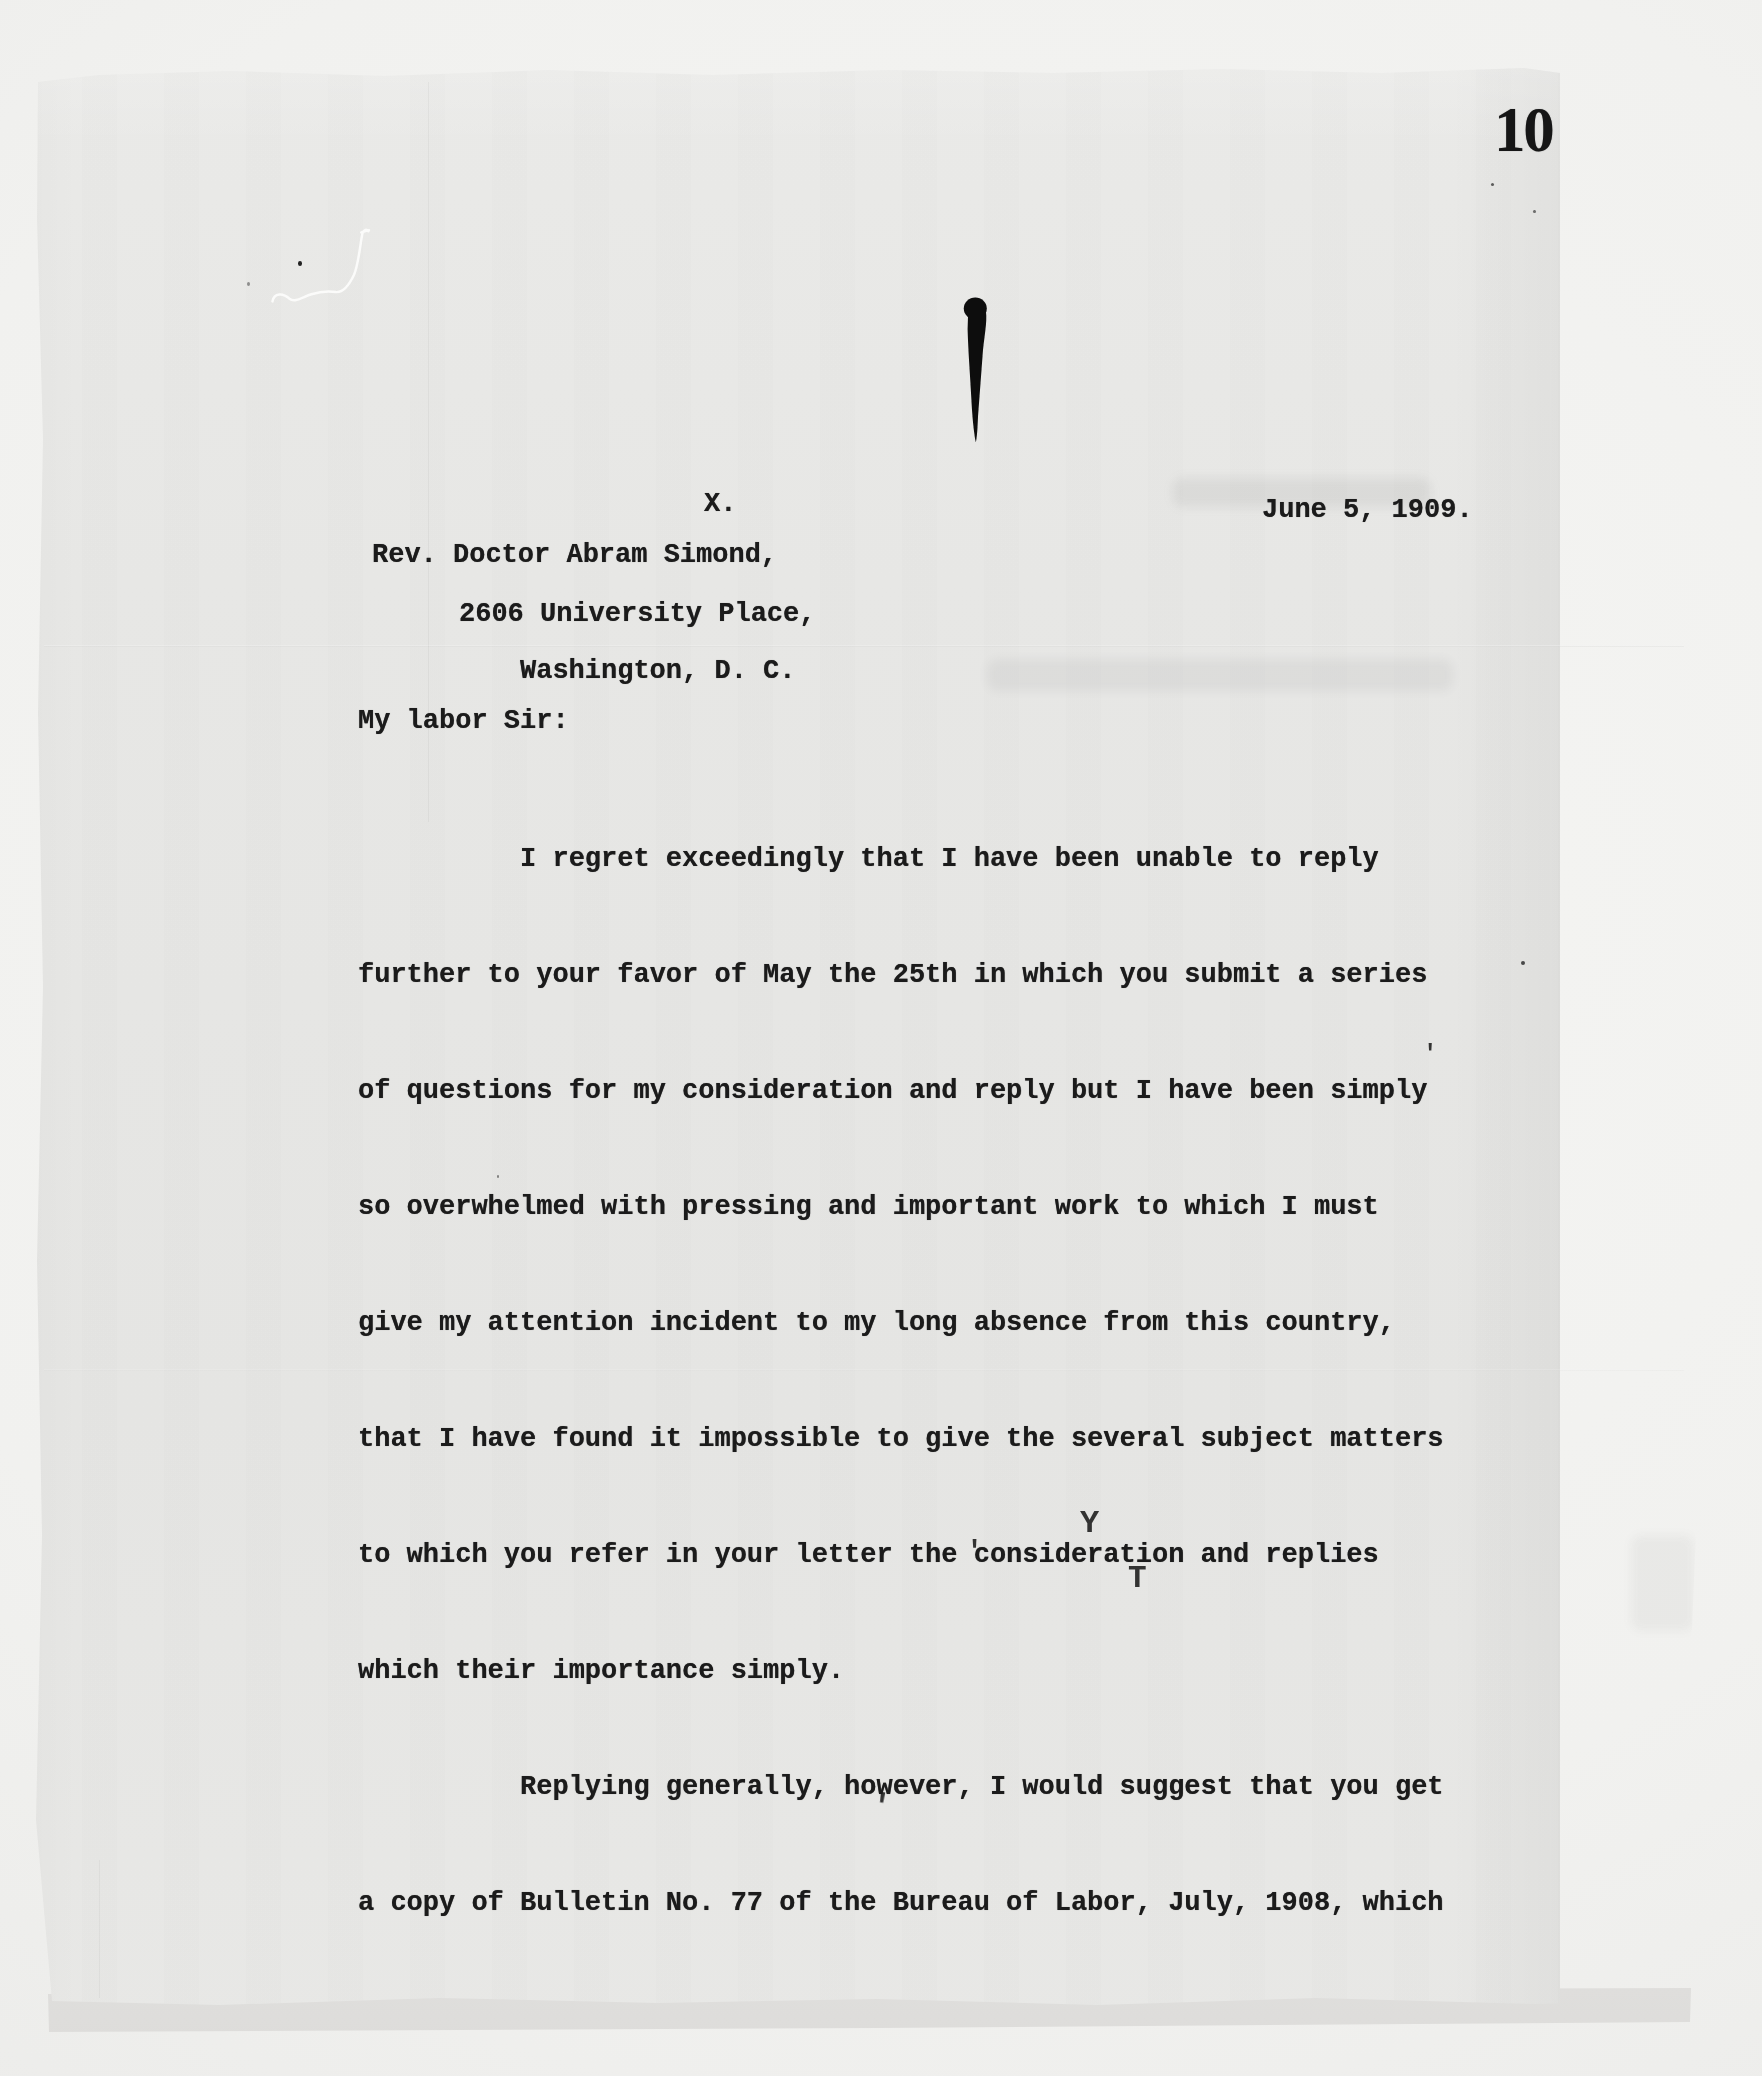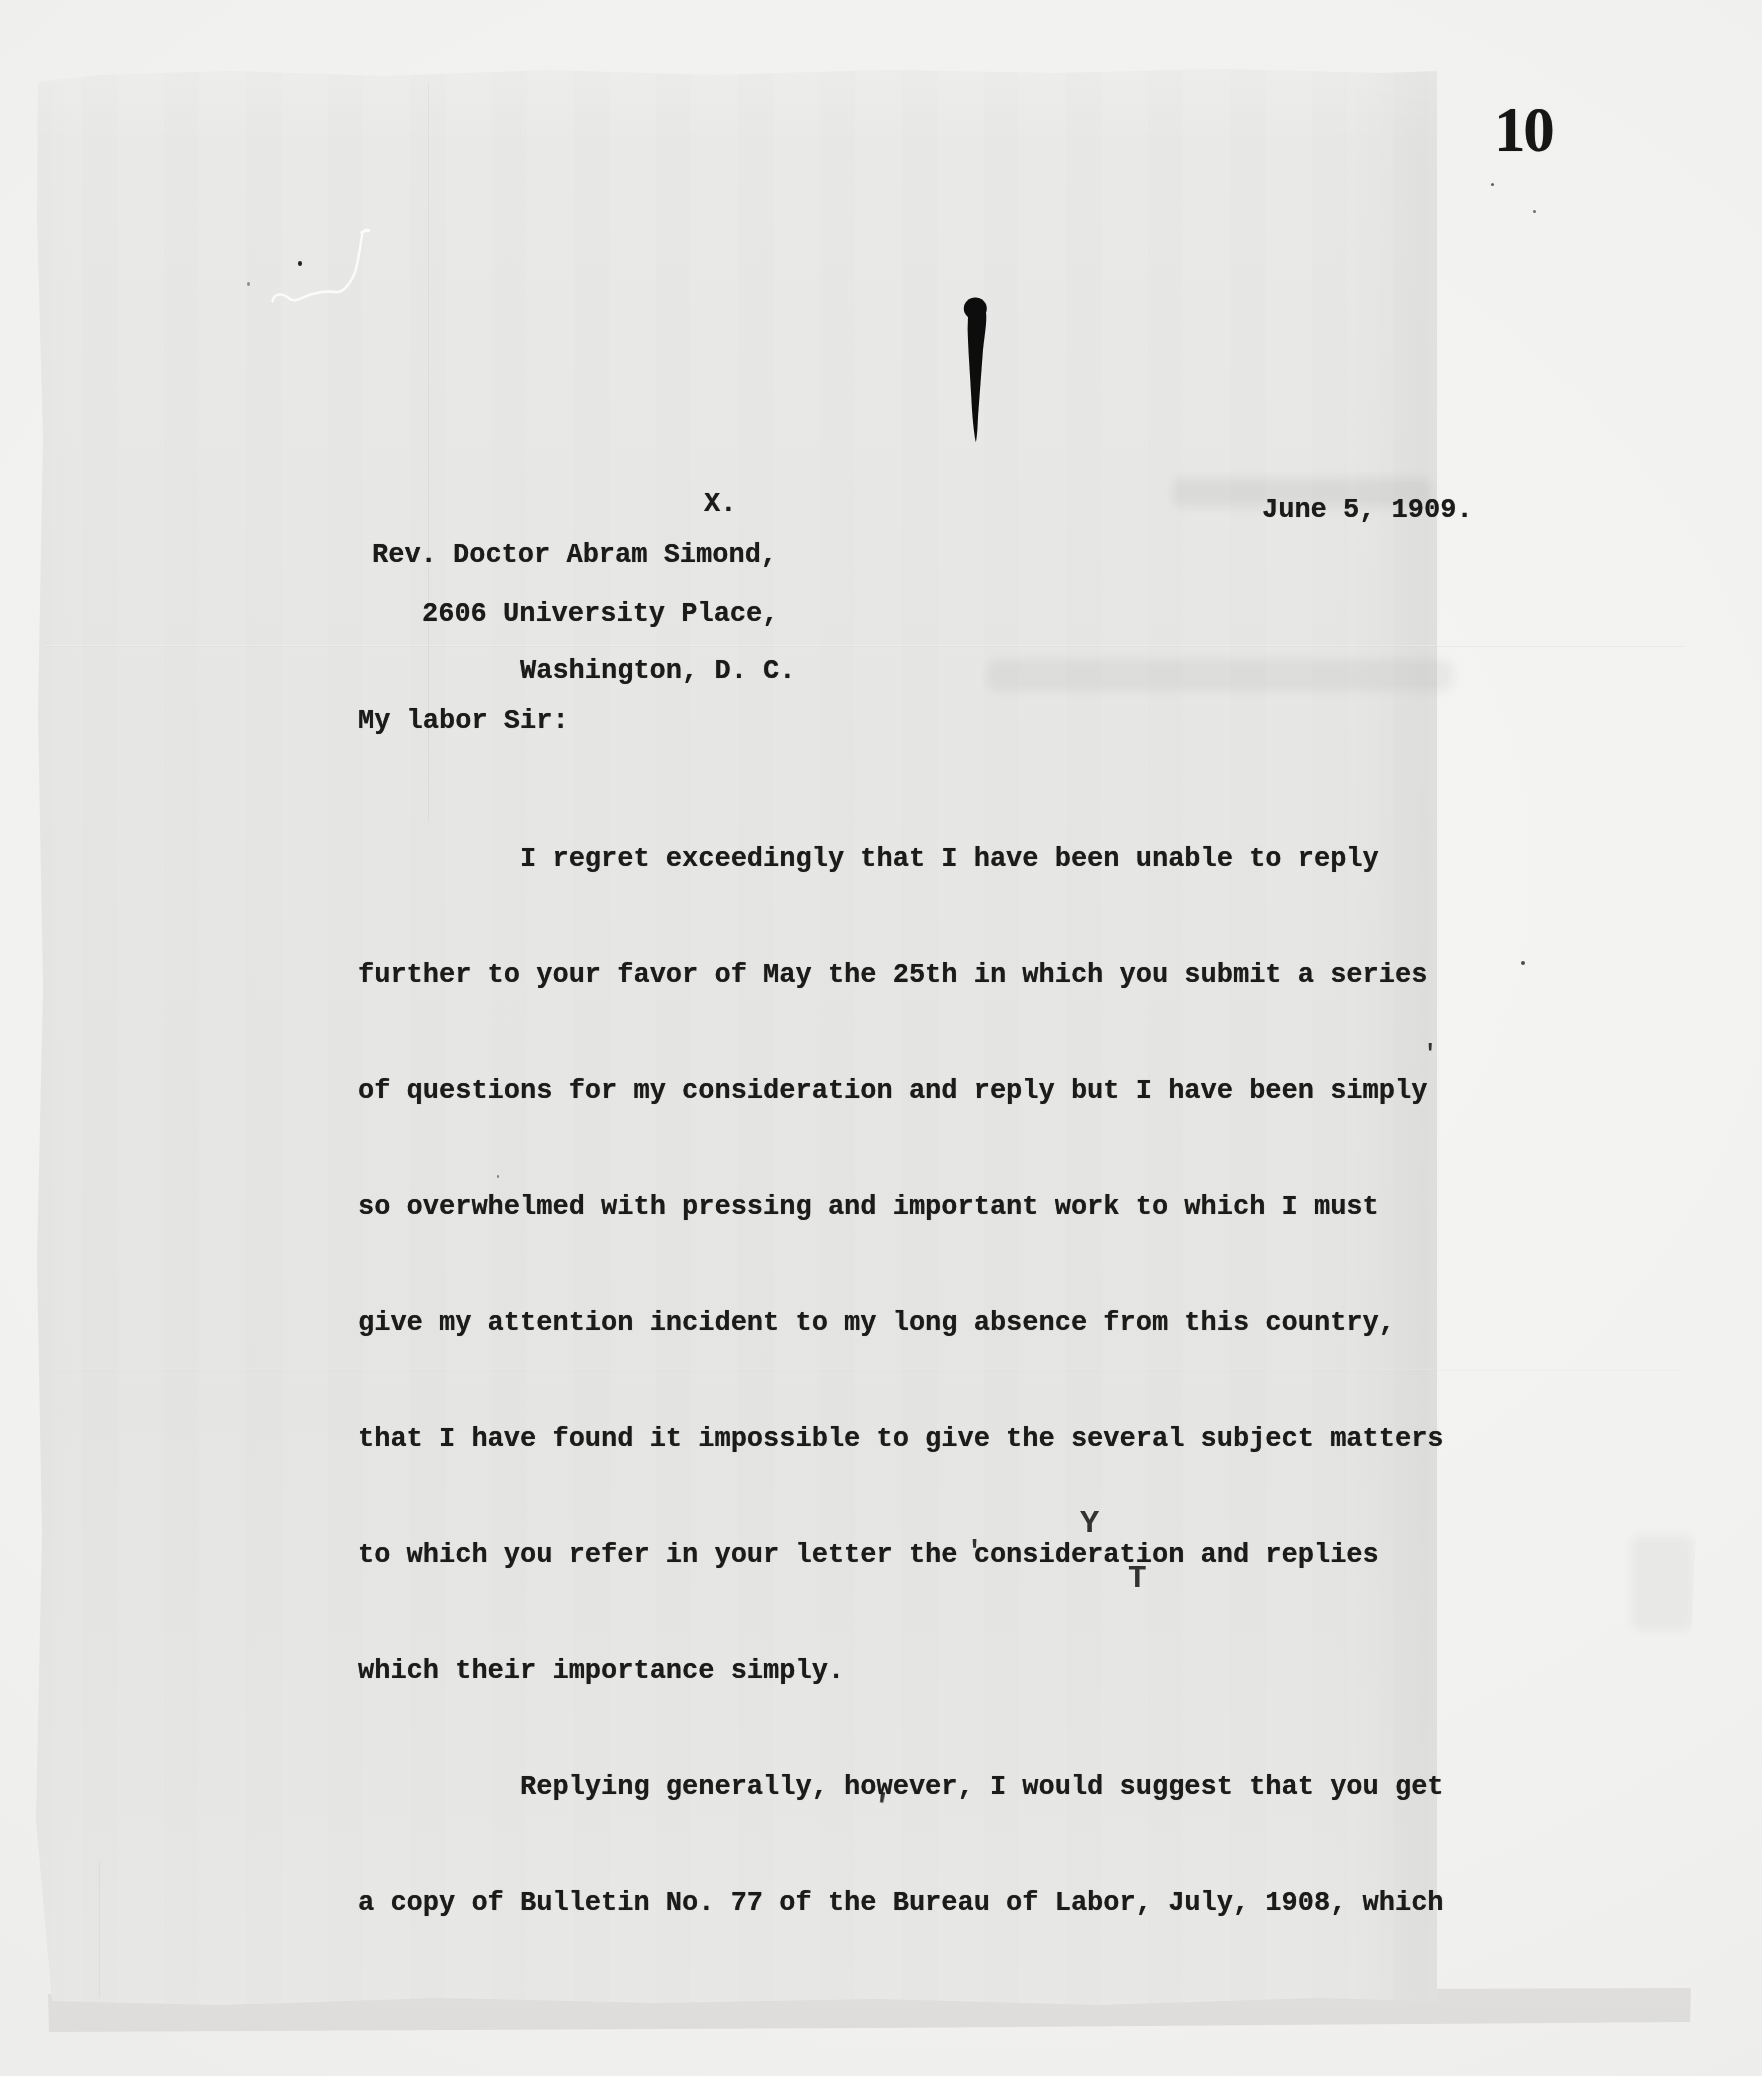--- a/index.html
+++ b/index.html
@@ -12,21 +12,21 @@
     width: 1762px;
     height: 2077px;
     overflow: hidden;
     background: radial-gradient(120% 90% at 55% 42%, #f5f5f3 0%, #f1f1ef 55%, #e9e9e7 100%);
     font-family: "Liberation Mono", monospace;
   }
   
   .paper {
     position: absolute;
     left: 0; top: 0;
-    width: 1437px; height: 2077px;
+    width: 1560px; height: 2077px;
     clip-path: polygon(
       38px 82px, 99px 75px, 230px 71px, 384px 76px, 548px 70px,
       713px 75px, 888px 70px, 1053px 73px, 1223px 69px, 1382px 73px,
       1524px 68px, 1618px 81px, 1652px 97px, 1674px 127px, 1686px 164px,
       1689px 214px, 1680px 340px, 1692px 548px, 1683px 768px, 1695px 1042px,
       1685px 1261px, 1697px 1508px, 1688px 1727px, 1694px 1908px, 1690px 2000px,
       1535px 2004px, 1316px 1998px, 1097px 2005px, 877px 1999px, 658px 2003px,
       439px 1998px, 219px 2005px, 52px 2001px, 36px 1820px, 42px 1535px,
       37px 1261px, 43px 987px, 38px 713px, 43px 439px, 37px 219px
     );
@@ -52,21 +52,21 @@
     font-size: 27px;
     font-weight: 700;
     white-space: pre;
     letter-spacing: 0;
     filter: blur(0.3px);
     text-shadow: 0 0 0.7px rgba(20,20,20,.6), 0.3px 0.3px 0 rgba(40,40,40,.22);
   }
   .ref-mark     { left: 704px; top: 489px;  }
   .date-line    { left: 1219px; top: 495px; margin-left: 43px;  }
   .addr-name    { left: 372px;  top: 540px;  }
-  .addr-street  { left: 422px;  top: 599px; }
+  .addr-street  { left: 459px;  top: 599px; }
   .addr-city    { left: 520px;  top: 656px; text-align: center; }
   .salutation   { left: 358px;  top: 706px; }
   .body-block   { left: 358px;  top: 771px; }
   .tline {
     height: 56px;
     line-height: 56px;
     white-space: pre;
   }
   
   .page-number {

